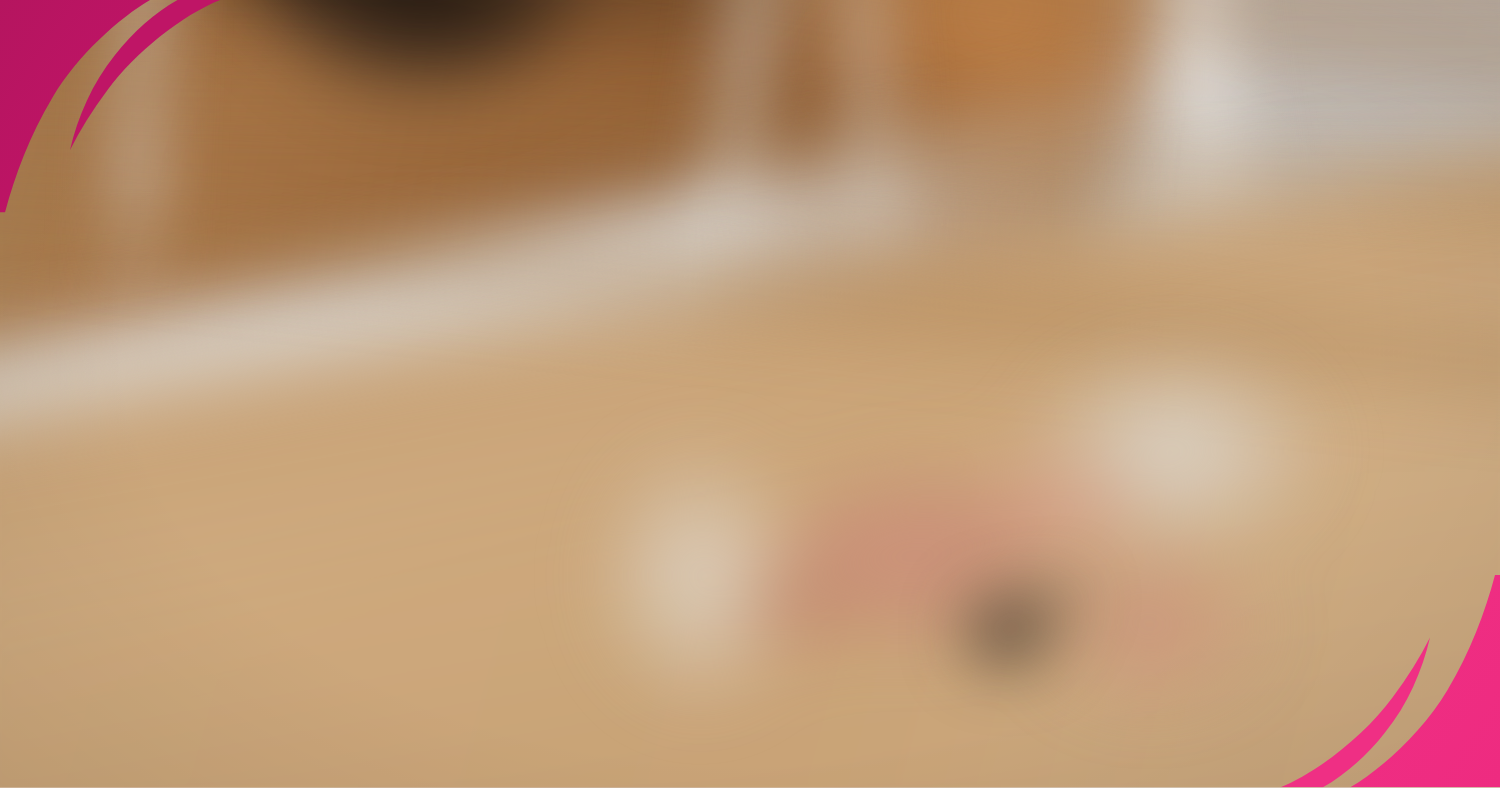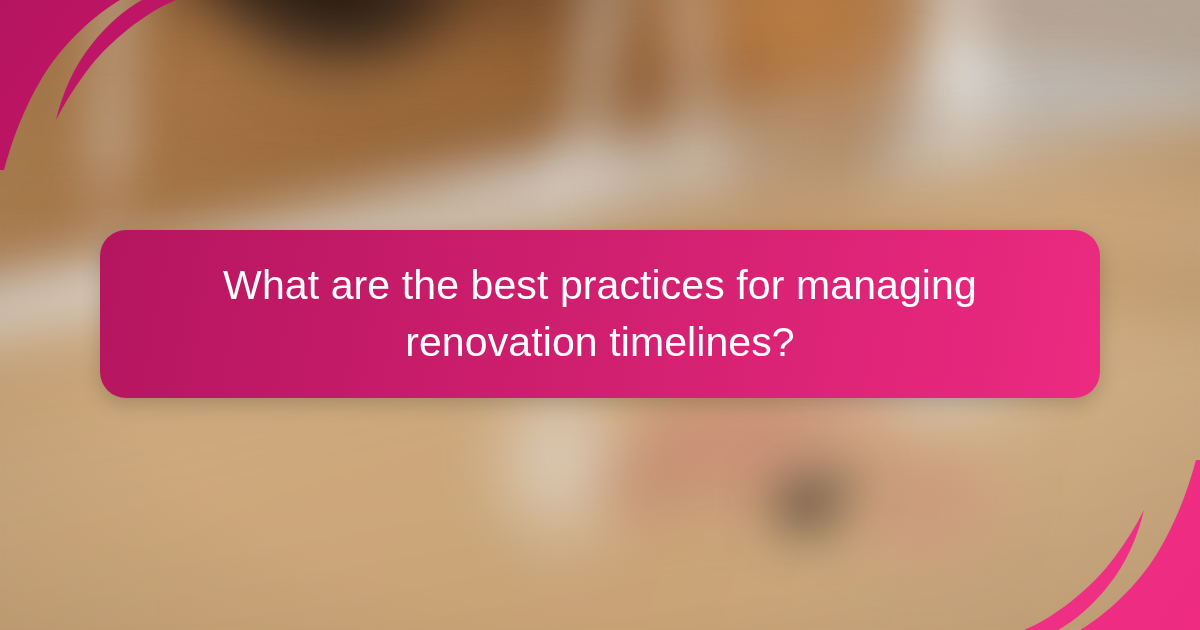--- a/index.html
+++ b/index.html
@@ -200,17 +200,14 @@
     <defs>
       <linearGradient id="gradBR" x1="1" y1="1" x2="0" y2="0">
         <stop offset="0%" stop-color="#ee2b80"></stop>
         <stop offset="100%" stop-color="#ef2f84"></stop>
       </linearGradient>
     </defs>
     <path d="M190,170 L70,170 C94,156 128,126 148,92 C166,62 178,30 186,0 L190,0 Z" fill="url(#gradBR)"></path>
     <path d="M48,170 L14,170 C44,158 82,128 104,98 C116,82 126,66 134,50 C128,76 116,104 98,126 C84,144 66,160 48,170 Z" fill="#ef2f84"></path>
   </svg>
 
-  <div id="question-banner" style="background: linear-gradient(100deg, rgb(181, 21, 95) 0%, rgb(236, 42, 128) 100%); border-radius: 26px;">
-    <div id="question-text" style="color: rgb(255, 255, 255);">What are the best practices for managing renovation timelines?</div>
-  </div>
 
 </div>
 
 </body></html>

